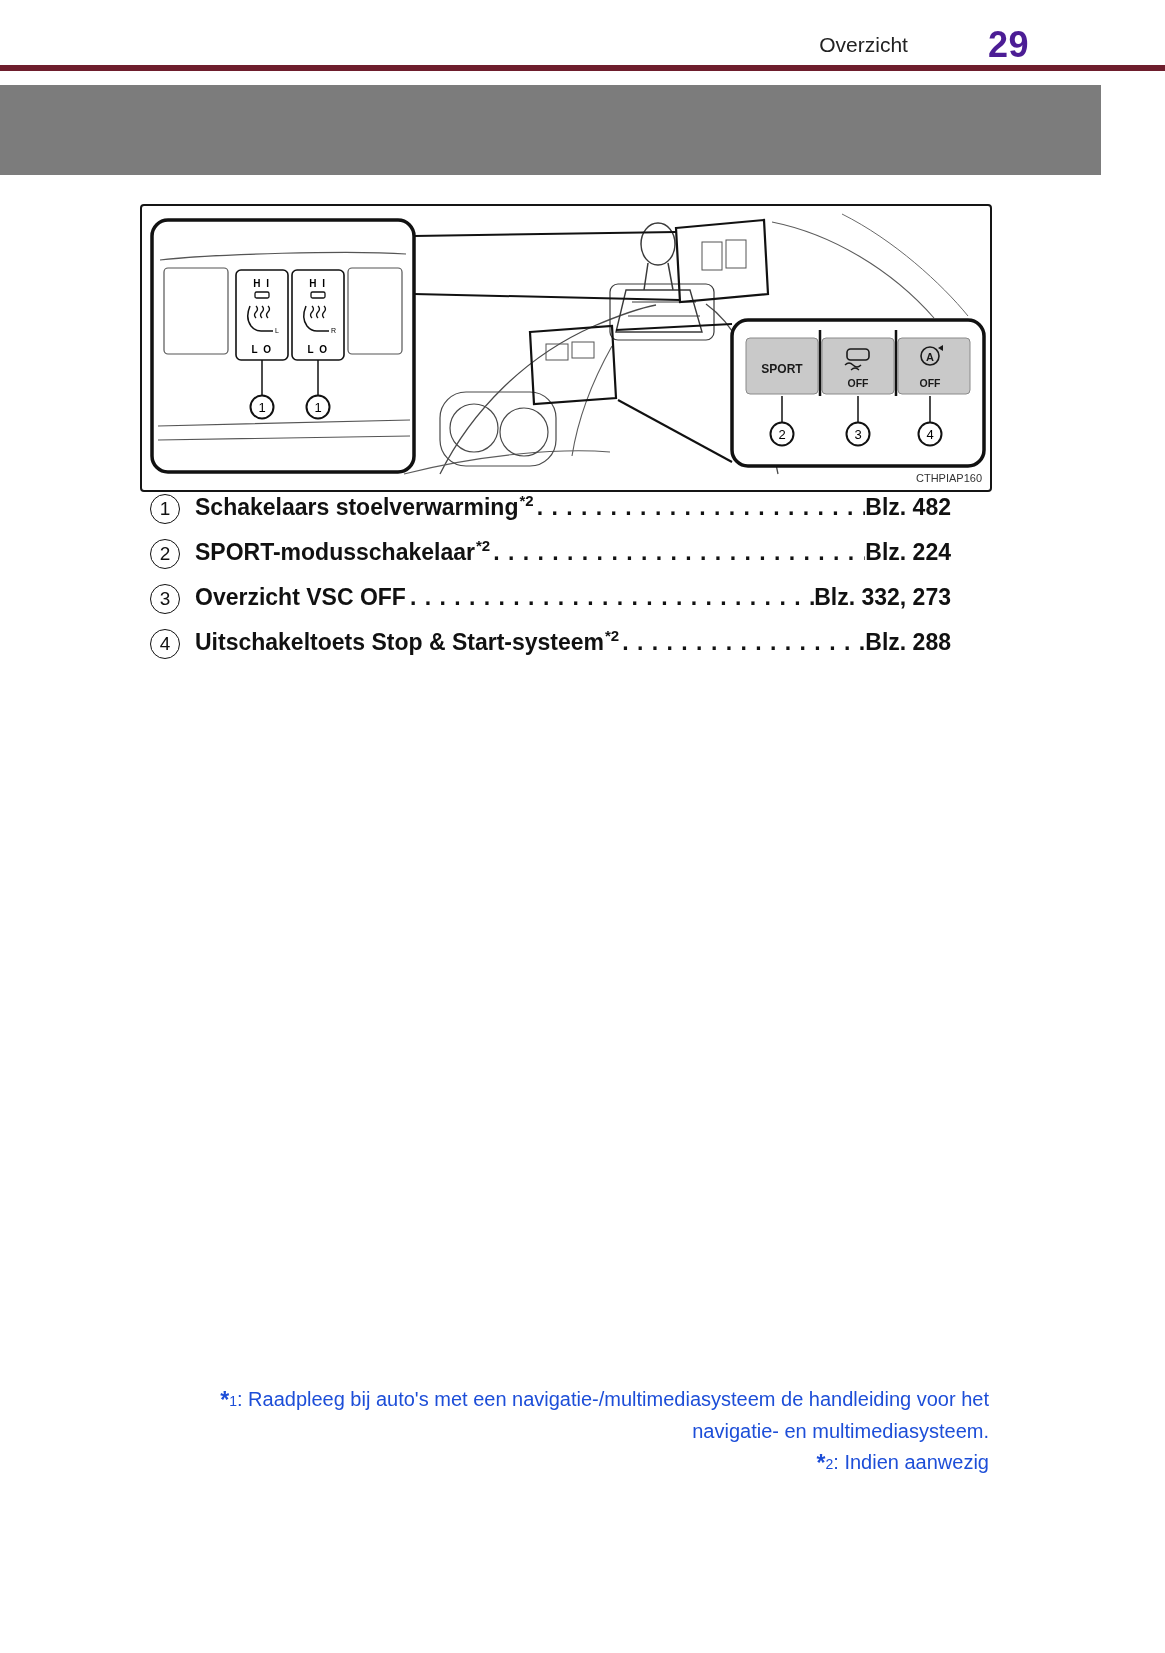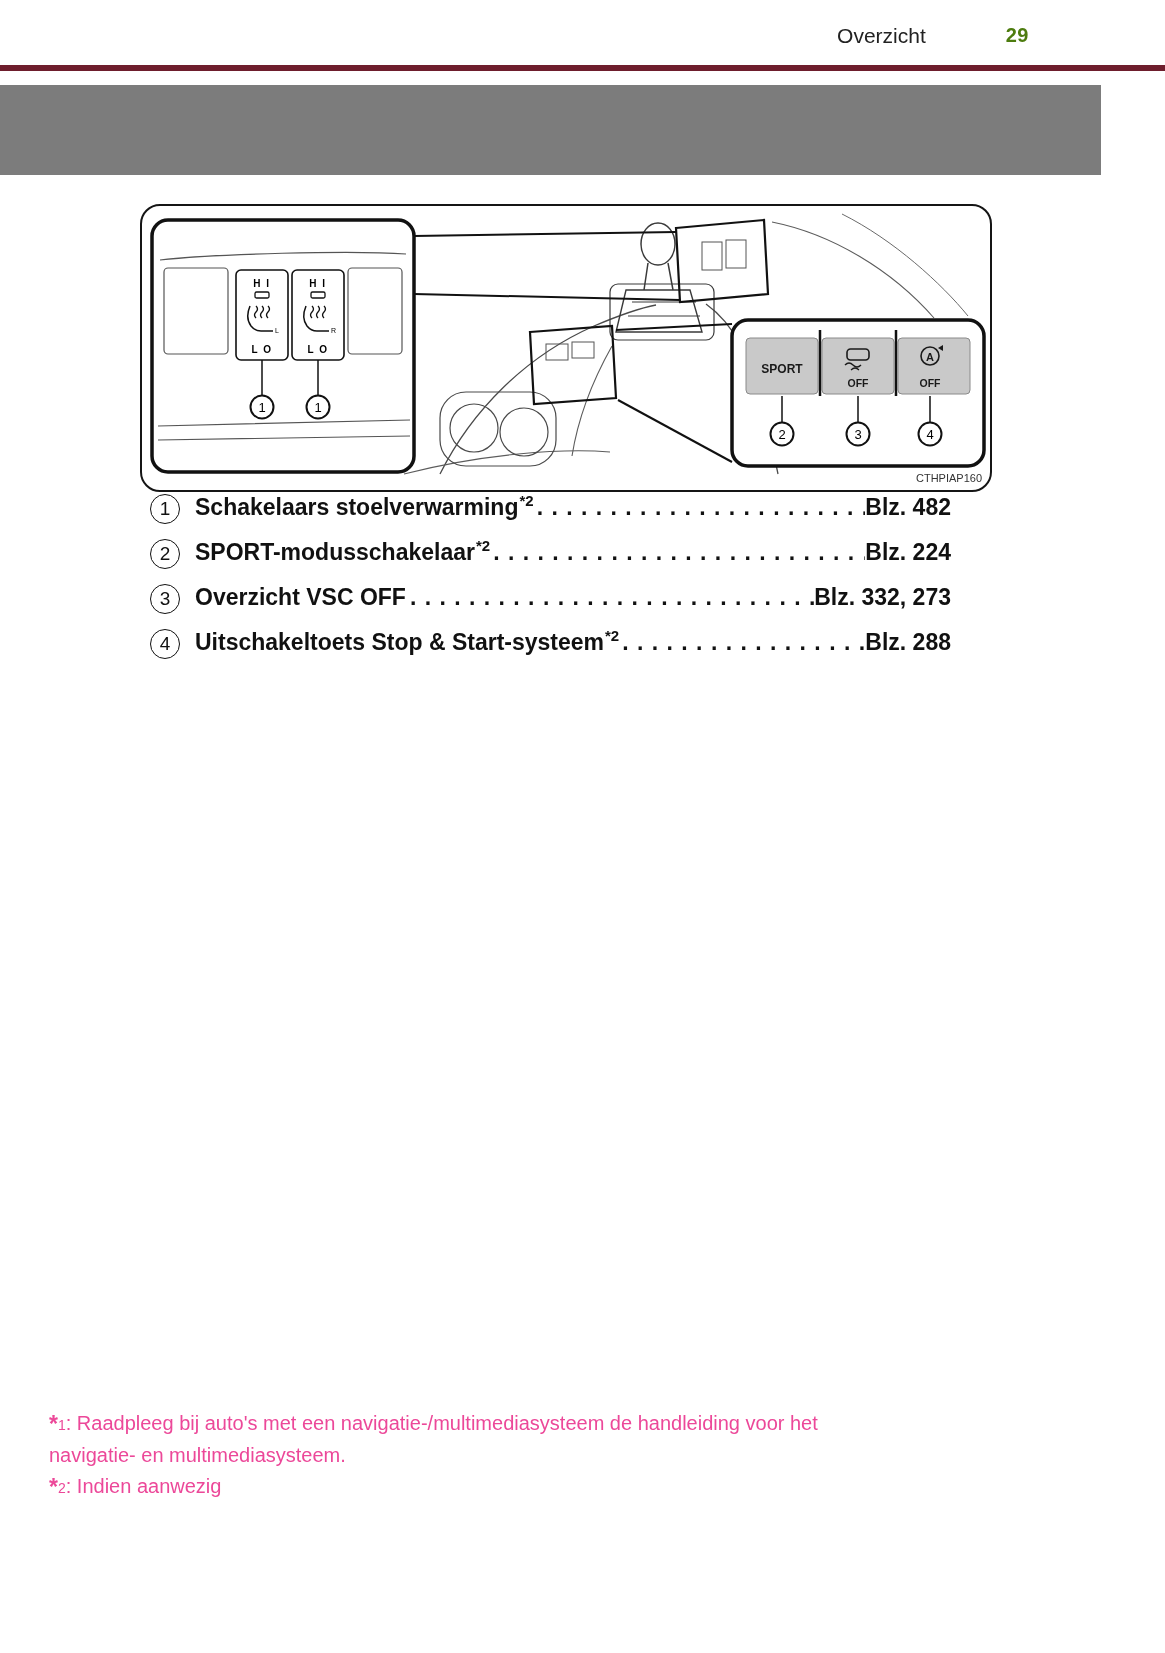--- a/index.html
+++ b/index.html
@@ -3,45 +3,45 @@
 <meta charset="utf-8">
 <style>
   html,body{margin:0;padding:0;background:#e8e8e8;}
   .page{
     position:relative; width:1165px; height:1653px; background:#ffffff;
     font-family:"Liberation Sans", sans-serif; color:#111; overflow:hidden;
     margin:0 auto;
   }
   
   .header{position:absolute; top:24px; left:0; right:136px; display:flex;
-          justify-content:flex-end; align-items:flex-start; gap:80px;}
+          justify-content:flex-end; align-items:center; gap:80px;}
   .htitle{font-size:21px; color:#222;}
-  .hnum{font-size:20px; font-weight:700; color:#4d7c0f; letter-spacing:.5px;}
+  .hnum{font-size:36px; font-weight:700; color:#4c1d95; letter-spacing:.5px;}
   .rule{position:absolute; top:65px; left:0; width:100%; height:6px; background:#6e1e2d;}
   .band{position:absolute; top:85px; left:0; width:1101px; height:90px; background:#7c7c7c;}
 
   
   .figure{position:absolute; left:140px; top:204px; width:848px; height:284px;
-          border:2.5px solid #151515; border-radius:20px;}
+          border:2.5px solid #151515; border-radius:4px;}
   .figure svg{display:block; font-family:"Liberation Sans", sans-serif;}
 
   
   .legend{position:absolute; left:150px; top:486px; width:801px;}
   .lrow{display:flex; align-items:baseline; line-height:42px; font-weight:700; font-size:23px;}
   .lnum{align-self:center; width:28px; height:28px; border:1.7px solid #111; border-radius:50%;
         display:flex; align-items:center; justify-content:center;
         font-size:19px; font-weight:400; line-height:1; margin-right:15px; flex:none;}
   .llabel{white-space:nowrap;text-align:right;}
   .lsup{font-size:15px; font-weight:700; position:relative; top:-9px; margin-left:1px;}
   .leader{flex:1 1 0; min-width:0; overflow:hidden; white-space:nowrap; padding:0 3px; letter-spacing:1px;}
   .lpage{white-space:nowrap;}
 
   
-  .footnotes{position:absolute; top:1383px; right:176px; width:940px; 
-             font-size:20px; line-height:30px; color:#ec4899;margin-top:24px;}
+  .footnotes{position:absolute; top:1383px; right:176px; width:940px; text-align:right;
+             font-size:20px; line-height:30px; color:#1d4ed8;}
   .fstar{font-weight:700; font-size:23px; position:relative; top:2px;}
   .fnum{font-size:14px;}
 </style>
 </head>
 <body>
 
 <div class="page">
 
   <div class="header">
     <span class="htitle">Overzicht</span>

